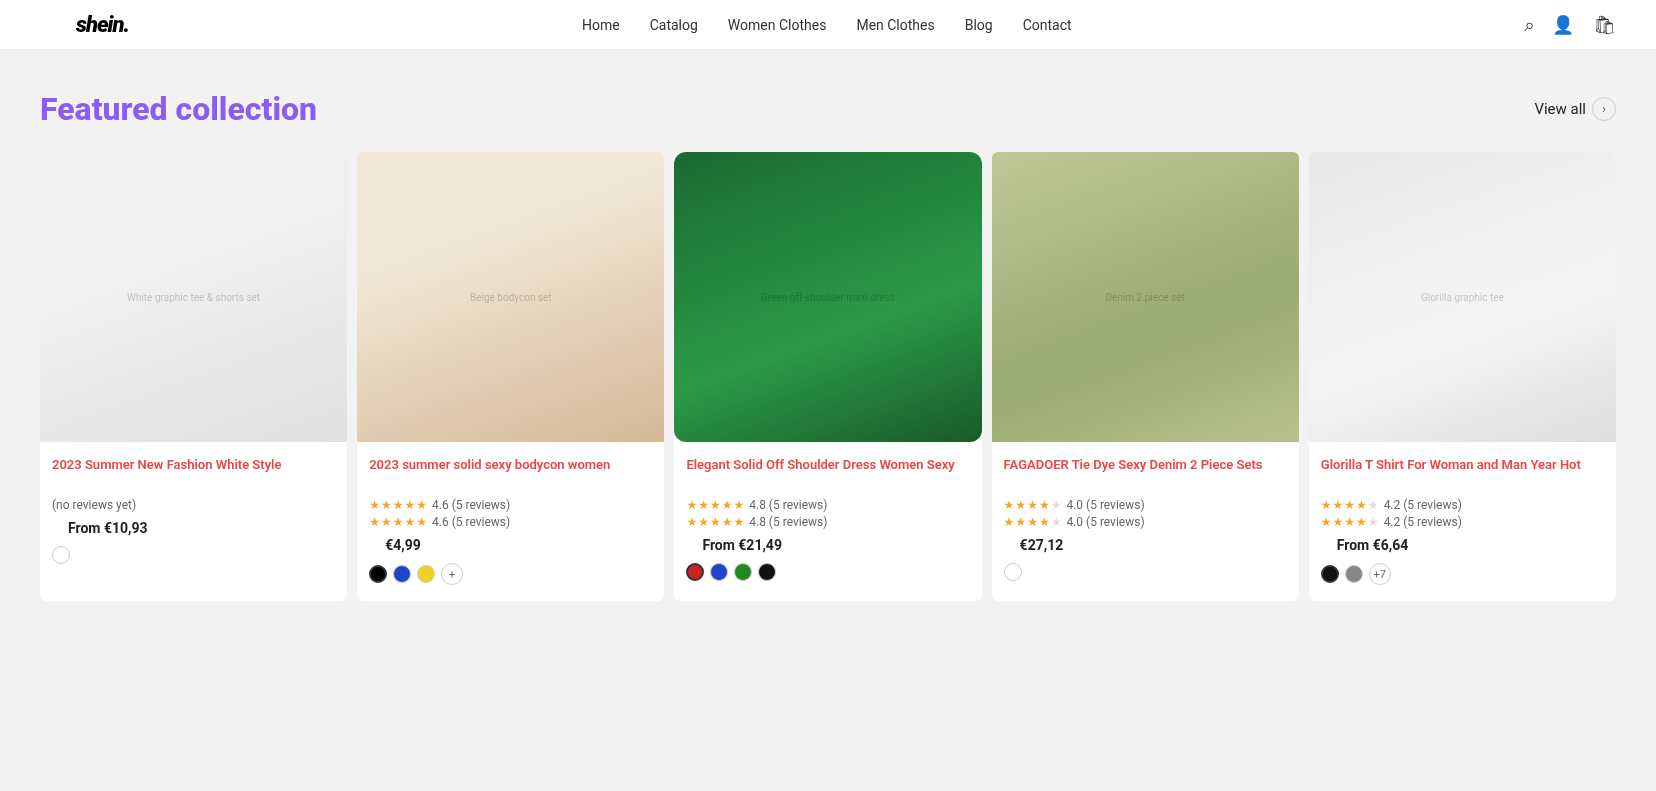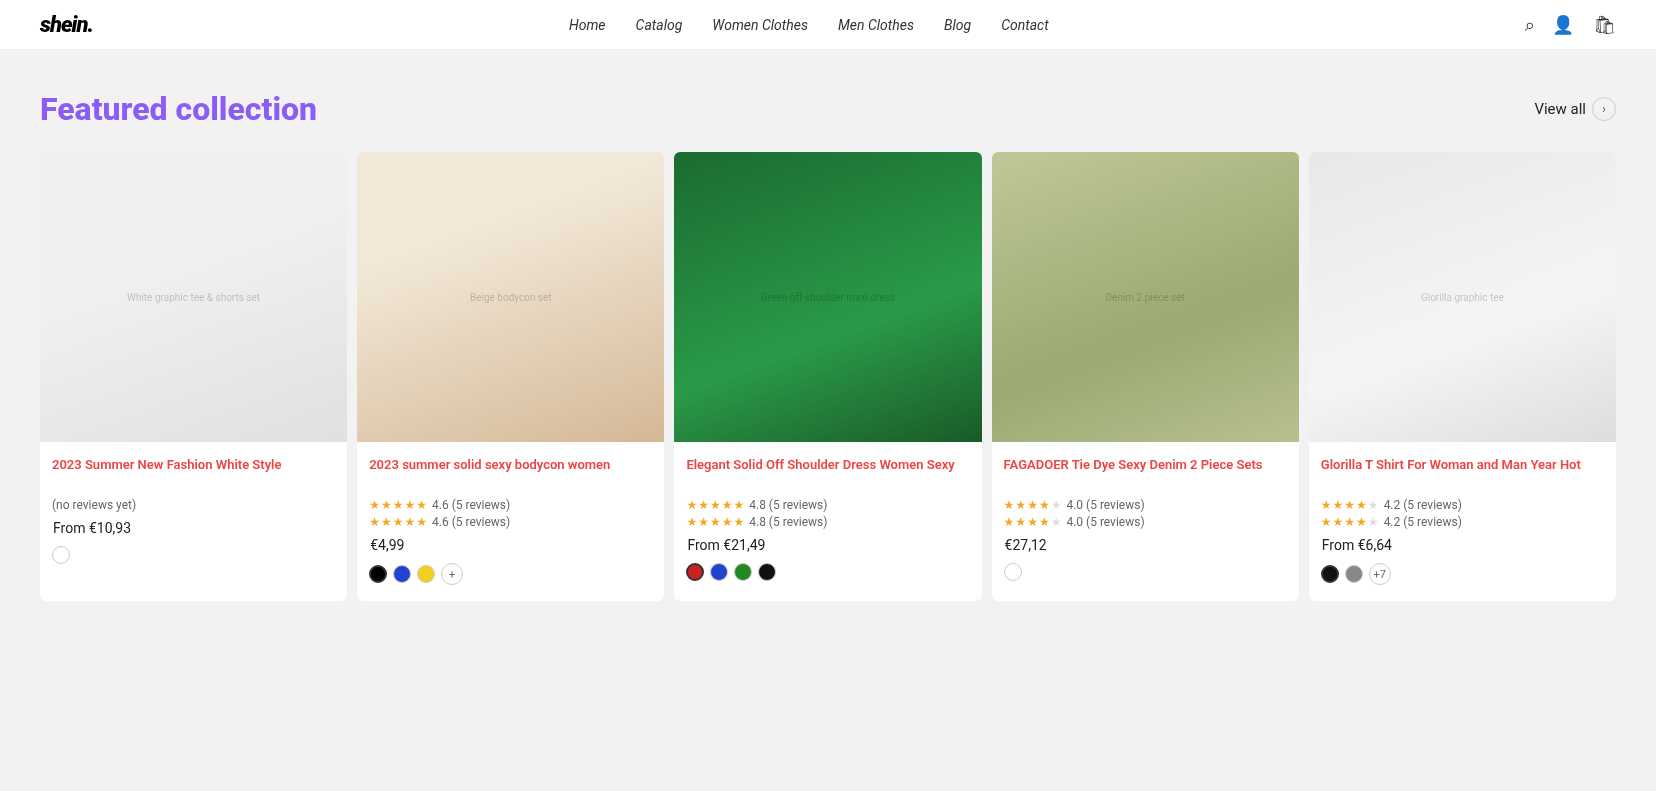--- a/index.html
+++ b/index.html
@@ -16,30 +16,30 @@
       align-items: center;
       justify-content: space-between;
       border-bottom: 1px solid #eee;
     }
     .logo {
       font-size: 22px;
       font-weight: 900;
       color: #000;
       font-style: italic;
       letter-spacing: -1px;
+      margin-left: 36px;
     }
     nav {
       display: flex;
       gap: 30px;
     }
     nav a {
       text-decoration: none;
       color: #333;
       font-size: 14px;
-      font-style: italic;
     }
     .header-icons {
       display: flex;
       gap: 18px;
       align-items: center;
     }
     .header-icon {
       cursor: pointer;
       font-size: 18px;
       color: #333;
@@ -126,22 +126,22 @@
     .star.empty {
       color: #ddd;
     }
     .rating-text {
       font-size: 12px;
       color: #666;
     }
     .price {
       font-size: 14px;
       color: #222;
-      font-weight: 400;
-      margin: 8px 1px 10px;
+      font-weight: 700;
+      margin: 8px 16px 10px;
     }
     .color-swatches {
       display: flex;
       gap: 6px;
       align-items: center;
     }
     .swatch {
       width: 18px;
       height: 18px;
       border-radius: 50%;
@@ -249,21 +249,21 @@
           <div class="price">€4,99</div>
           <div class="color-swatches">
             <div class="swatch selected" style="background-color: rgb(0, 0, 0);"></div>
             <div class="swatch" style="background-color: rgb(34, 68, 204);"></div>
             <div class="swatch" style="background-color: rgb(240, 208, 32);"></div>
             <div class="swatch-more">+</div>
           </div>
         </div>
       </div>
       <div class="product-card">
-        <div class="product-image-wrap" style="background: linear-gradient(160deg, rgb(26, 107, 48) 0%, rgb(42, 154, 72) 60%, rgb(26, 90, 40) 100%);">
+        <div class="product-image-wrap" style="background: linear-gradient(160deg, rgb(26, 107, 48) 0%, rgb(42, 154, 72) 60%, rgb(26, 90, 40) 100%); border-radius: 12px;">
           <div class="product-visual" style="padding: 10px; color: rgba(0, 0, 0, 0.2); font-size: 10px;">Green off-shoulder maxi dress</div>
         </div>
         <div class="product-info">
           <div class="product-name">Elegant Solid Off Shoulder Dress Women Sexy</div>
           <div class="rating-row">
             <div class="stars">
               <span class="star">★</span>
               <span class="star">★</span>
               <span class="star">★</span>
               <span class="star">★</span>

